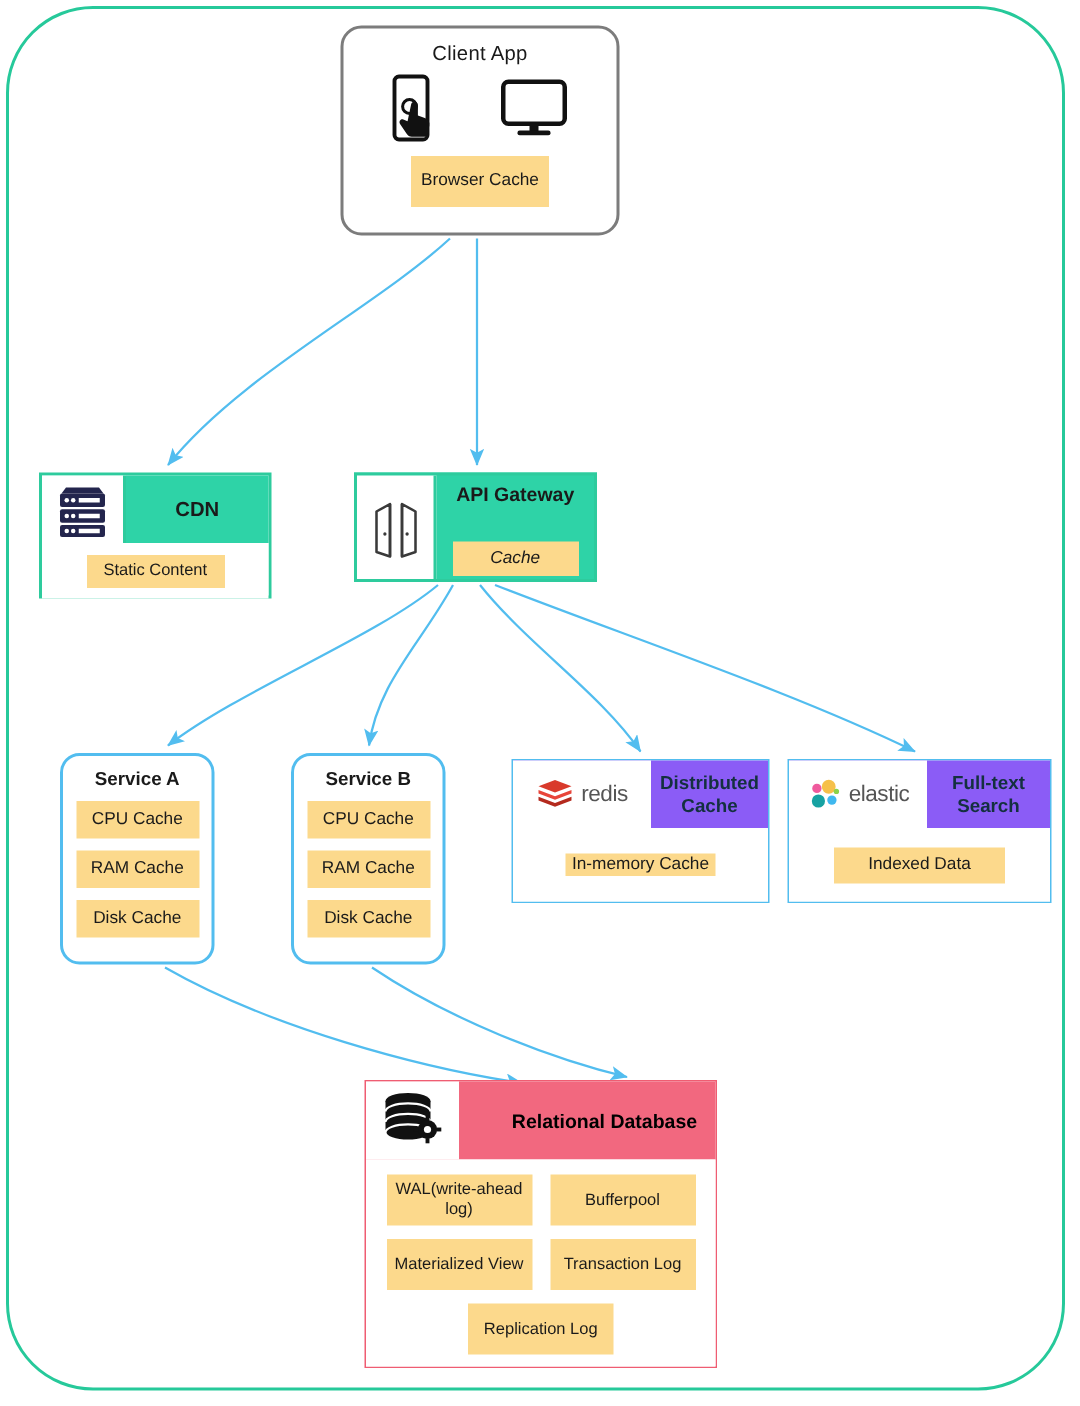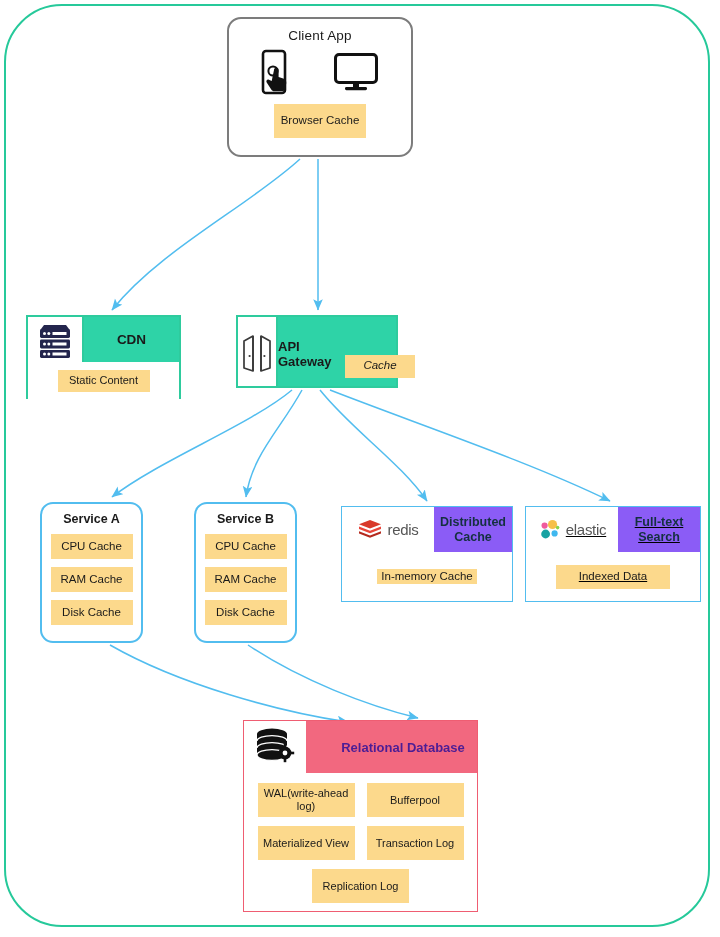--- a/index.html
+++ b/index.html
@@ -146,20 +146,21 @@
     background: #ffffff;
     border-right: 2px solid #2ecb9d;
     display: flex;
     align-items: center;
     justify-content: center;
     box-sizing: border-box;
   }
   .apigw-right {
     flex: 1;
     display: flex;
+    flex-direction: column;
     align-items: center;
     justify-content: flex-start;
     padding-top: 5px;
   }
   .apigw-label {
     font-size: 13px;
     font-weight: bold;
     color: #1a1a1a;
   }
   .apigw-cache {
@@ -194,21 +195,21 @@
     margin-top: 8px;
     font-size: 11.5px;
   }
   
   .bluebox {
     top: 506px;
     height: 96px;
     border: 1.6px solid #52bdef;
   }
   .redis-box { left: 341px; width: 172px; }
-  .elastic-box { left: 525px; width: 176px; text-decoration: underline; }
+  .elastic-box { left: 525px; width: 176px; }
   .bluebox-head {
     height: 45px;
     background: #8b5cf6;
     display: flex;
     align-items: stretch;
   }
   .logo-cell {
     width: 92px;
     background: #ffffff;
     display: flex;
@@ -263,21 +264,21 @@
     align-items: center;
     justify-content: center;
   }
   .db-title {
     flex: 1;
     display: flex;
     align-items: center;
     justify-content: center;
     font-size: 13px;
     font-weight: bold;
-    color: #4c1d95;
+    color: #000000;
     padding-left: 23px;
   }
   .db-body {
     padding: 10px 8px 8px 8px;
     display: flex;
     flex-wrap: wrap;
     justify-content: center;
     gap: 9px 12px;
     background: #ffffff;
   }

